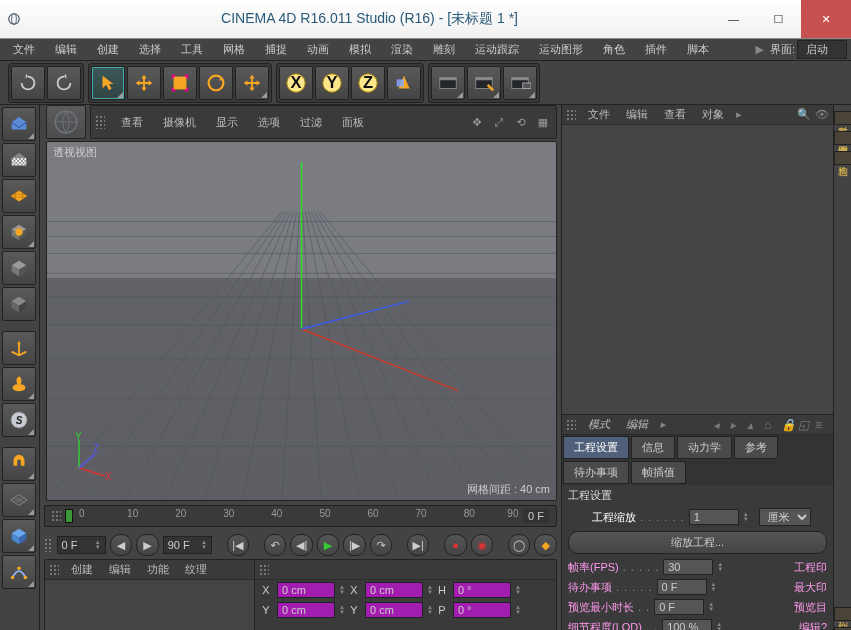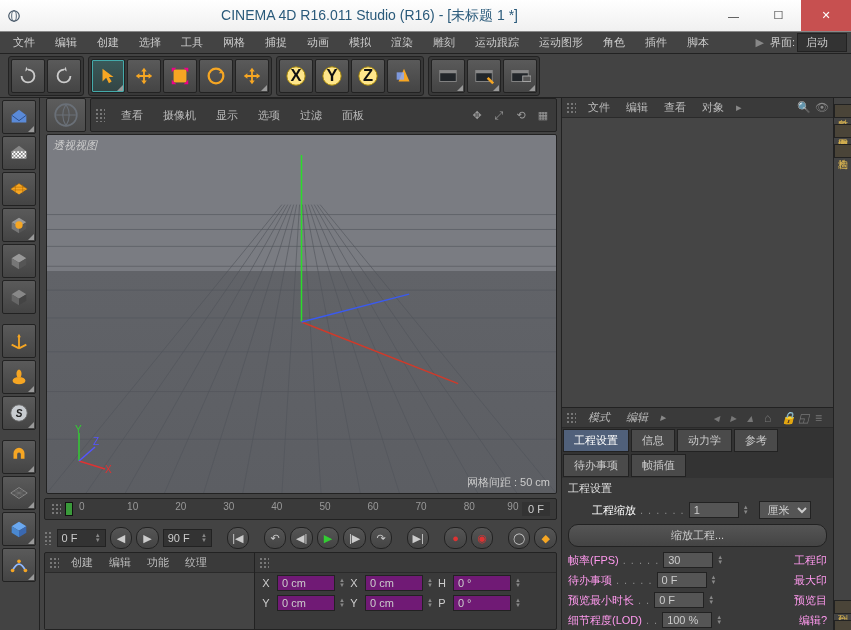--- a/index.html
+++ b/index.html
@@ -1,19 +1,19 @@
 <!DOCTYPE html>
 <html><head>
 <meta charset="utf-8">
 <style>
 * { margin: 0; padding: 0; box-sizing: border-box; font-family: "Microsoft YaHei", Arial, sans-serif; font-size: 11px; user-select: none; }
 body { width: 851px; height: 630px; background: #3a3a3a; overflow: hidden; position: relative; }
 
 
-.titlebar { height: 32px; background: linear-gradient(#fff, #f0f0f0); display: flex; align-items: center; border-bottom: 1px solid #888; }
+.titlebar { height: 39px; background: linear-gradient(#fff, #f0f0f0); display: flex; align-items: center; border-bottom: 1px solid #888; }
 .titlebar .app-icon { width: 28px; height: 28px; display: flex; align-items: center; justify-content: center; }
 .titlebar .app-icon svg { width: 14px; height: 14px; }
 .titlebar .title { flex: 1; text-align: center; color: #2a5a7a; font-size: 14px; }
 .titlebar .win-btns { display: flex; height: 100%; }
 .titlebar .win-btn { width: 45px; display: flex; align-items: center; justify-content: center; color: #333; cursor: pointer; }
 .titlebar .win-btn.close { background: #c75050; color: #fff; width: 50px; }
 
 
 .menubar { height: 22px; background: #434343; display: flex; align-items: center; padding: 0 4px; gap: 2px; color: #ccc; border-bottom: 1px solid #222; }
 .menubar .mi { padding: 2px 9px; cursor: pointer; white-space: nowrap; }
@@ -43,21 +43,21 @@
 .vp-headerrow { display: flex; height: 34px; gap: 4px; align-items: stretch; }
 .vp-collapsed { width: 40px; background: linear-gradient(#5c5c5c, #4c4c4c); border: 1px solid #222; border-radius: 2px; display: flex; align-items: center; justify-content: center; }
 .vp-collapsed svg { width: 26px; height: 26px; }
 .vp-menubar { flex: 1; background: #3a3a3a; border: 1px solid #222; border-radius: 2px; display: flex; align-items: center; padding: 0 4px; color: #bbb; }
 .vp-menubar .grip { width: 10px; height: 14px; margin-right: 6px; }
 .vp-menubar .mi { padding: 2px 10px; cursor: pointer; }
 .vp-menubar .sep { flex: 1; }
 .vp-navicon { width: 18px; height: 18px; margin-left: 4px; display: flex; align-items: center; justify-content: center; cursor: pointer; color: #999; }
 
 .viewport { position: relative; background: linear-gradient(#7a7c82 0%, #7a7c82 38%, #616368 38%, #5c5e63 100%); border: 1px solid #222; border-radius: 2px; margin-top: 2px; height: 360px; overflow: hidden; }
-.viewport .vp-label { position: absolute; left: 6px; top: 3px; color: #ccc; font-size: 11px; font-style: italic; }
+.viewport .vp-label { position: absolute; left: 6px; top: 3px; color: #ccc; font-size: 11px; }
 .viewport .grid-info { position: absolute; right: 6px; bottom: 3px; color: #ccc; font-size: 11px; }
 .viewport svg.scene { position: absolute; inset: 0; width: 100%; height: 100%; }
 .viewport .axes-gizmo { position: absolute; left: 18px; bottom: 18px; width: 50px; height: 50px; }
 .axes-gizmo .lbl { font-size: 10px; }
 
 
 .timeline { height: 22px; background: #3a3a3a; border: 1px solid #222; margin: 4px; border-radius: 2px; display: flex; align-items: center; padding: 0 6px; color: #888; position: relative; }
 .timeline .grip { width: 10px; height: 12px; margin-right: 4px; }
 .time-marker { width: 8px; height: 14px; background: #3a9a3a; border: 1px solid #111; margin-right: 6px; }
 .time-ruler { flex: 1; position: relative; height: 100%; display: flex; align-items: center; }
@@ -75,21 +75,21 @@
 .bottom-panel { flex: 1; background: #3a3a3a; margin: 0 4px 4px 4px; border: 1px solid #222; border-radius: 2px; display: flex; }
 .bp-left { width: 210px; border-right: 1px solid #222; }
 .bp-head { height: 20px; display: flex; align-items: center; padding: 0 4px; color: #bbb; border-bottom: 1px solid #2a2a2a; }
 .bp-head .grip { width: 10px; height: 12px; margin-right: 4px; }
 .bp-head .mi { padding: 1px 8px; cursor: pointer; }
 .bp-body { background: #444; height: calc(100% - 20px); }
 .bp-right { flex: 1; }
 .coord-row { display: flex; align-items: center; gap: 2px; padding: 2px 4px; color: #bbb; }
 .coord-row .cell { display: flex; align-items: center; gap: 4px; }
 .coord-row .lbl { width: 14px; text-align: center; color: #ccc; }
-.coord-row input { background: #701a75; border: 1px solid #222; color: #ccc; padding: 1px 4px; width: 58px; font-size: 11px; }
+.coord-row input { background: #a21caf; border: 1px solid #222; color: #ccc; padding: 1px 4px; width: 58px; font-size: 11px; }
 .coord-row .spin { display: flex; flex-direction: column; font-size: 6px; line-height: 5px; color: #888; }
 
 
 .right-col { width: 272px; display: flex; flex-direction: column; border-left: 1px solid #222; }
 .obj-panel { flex: 1; min-height: 0; display: flex; flex-direction: column; background: #3a3a3a; border-bottom: 1px solid #222; }
 .obj-head { height: 20px; display: flex; align-items: center; color: #bbb; padding: 0 4px; border-bottom: 1px solid #2a2a2a; }
 .obj-head .grip { width: 10px; height: 12px; margin-right: 4px; }
 .obj-head .mi { padding: 1px 8px; cursor: pointer; }
 .obj-head .sep { flex: 1; }
 .obj-head .ico { width: 14px; margin-left: 4px; color: #888; cursor: pointer; }
@@ -432,21 +432,21 @@
           <line x1="260" y1="188" x2="370" y2="160" stroke="#3a5af0" stroke-width="1.5"></line>
         </svg>
         <svg class="axes-gizmo" viewBox="0 0 50 50">
           <line x1="14" y1="36" x2="14" y2="8" stroke="#3c3" stroke-width="1.5"></line>
             <text x="10" y="8" class="lbl" fill="#3c3">Y</text>
           <line x1="14" y1="36" x2="40" y2="44" stroke="#d33" stroke-width="1.5"></line>
             <text x="40" y="48" class="lbl" fill="#d33">X</text>
           <line x1="14" y1="36" x2="30" y2="22" stroke="#55f" stroke-width="1.5"></line>
             <text x="28" y="20" class="lbl" fill="#55f">Z</text>
         </svg>
-        <div class="grid-info">网格间距 : 50 cm</div>
+        <div class="grid-info">网格间距 : 40 cm</div>
       </div>
     </div>
 
     <div class="timeline">
       <div class="grip"></div>
       <div class="time-marker"></div>
       <div class="time-ruler">
         <span class="tick" style="left:0%">0</span>
         <span class="tick" style="left:11%">10</span>
         <span class="tick" style="left:22%">20</span>

